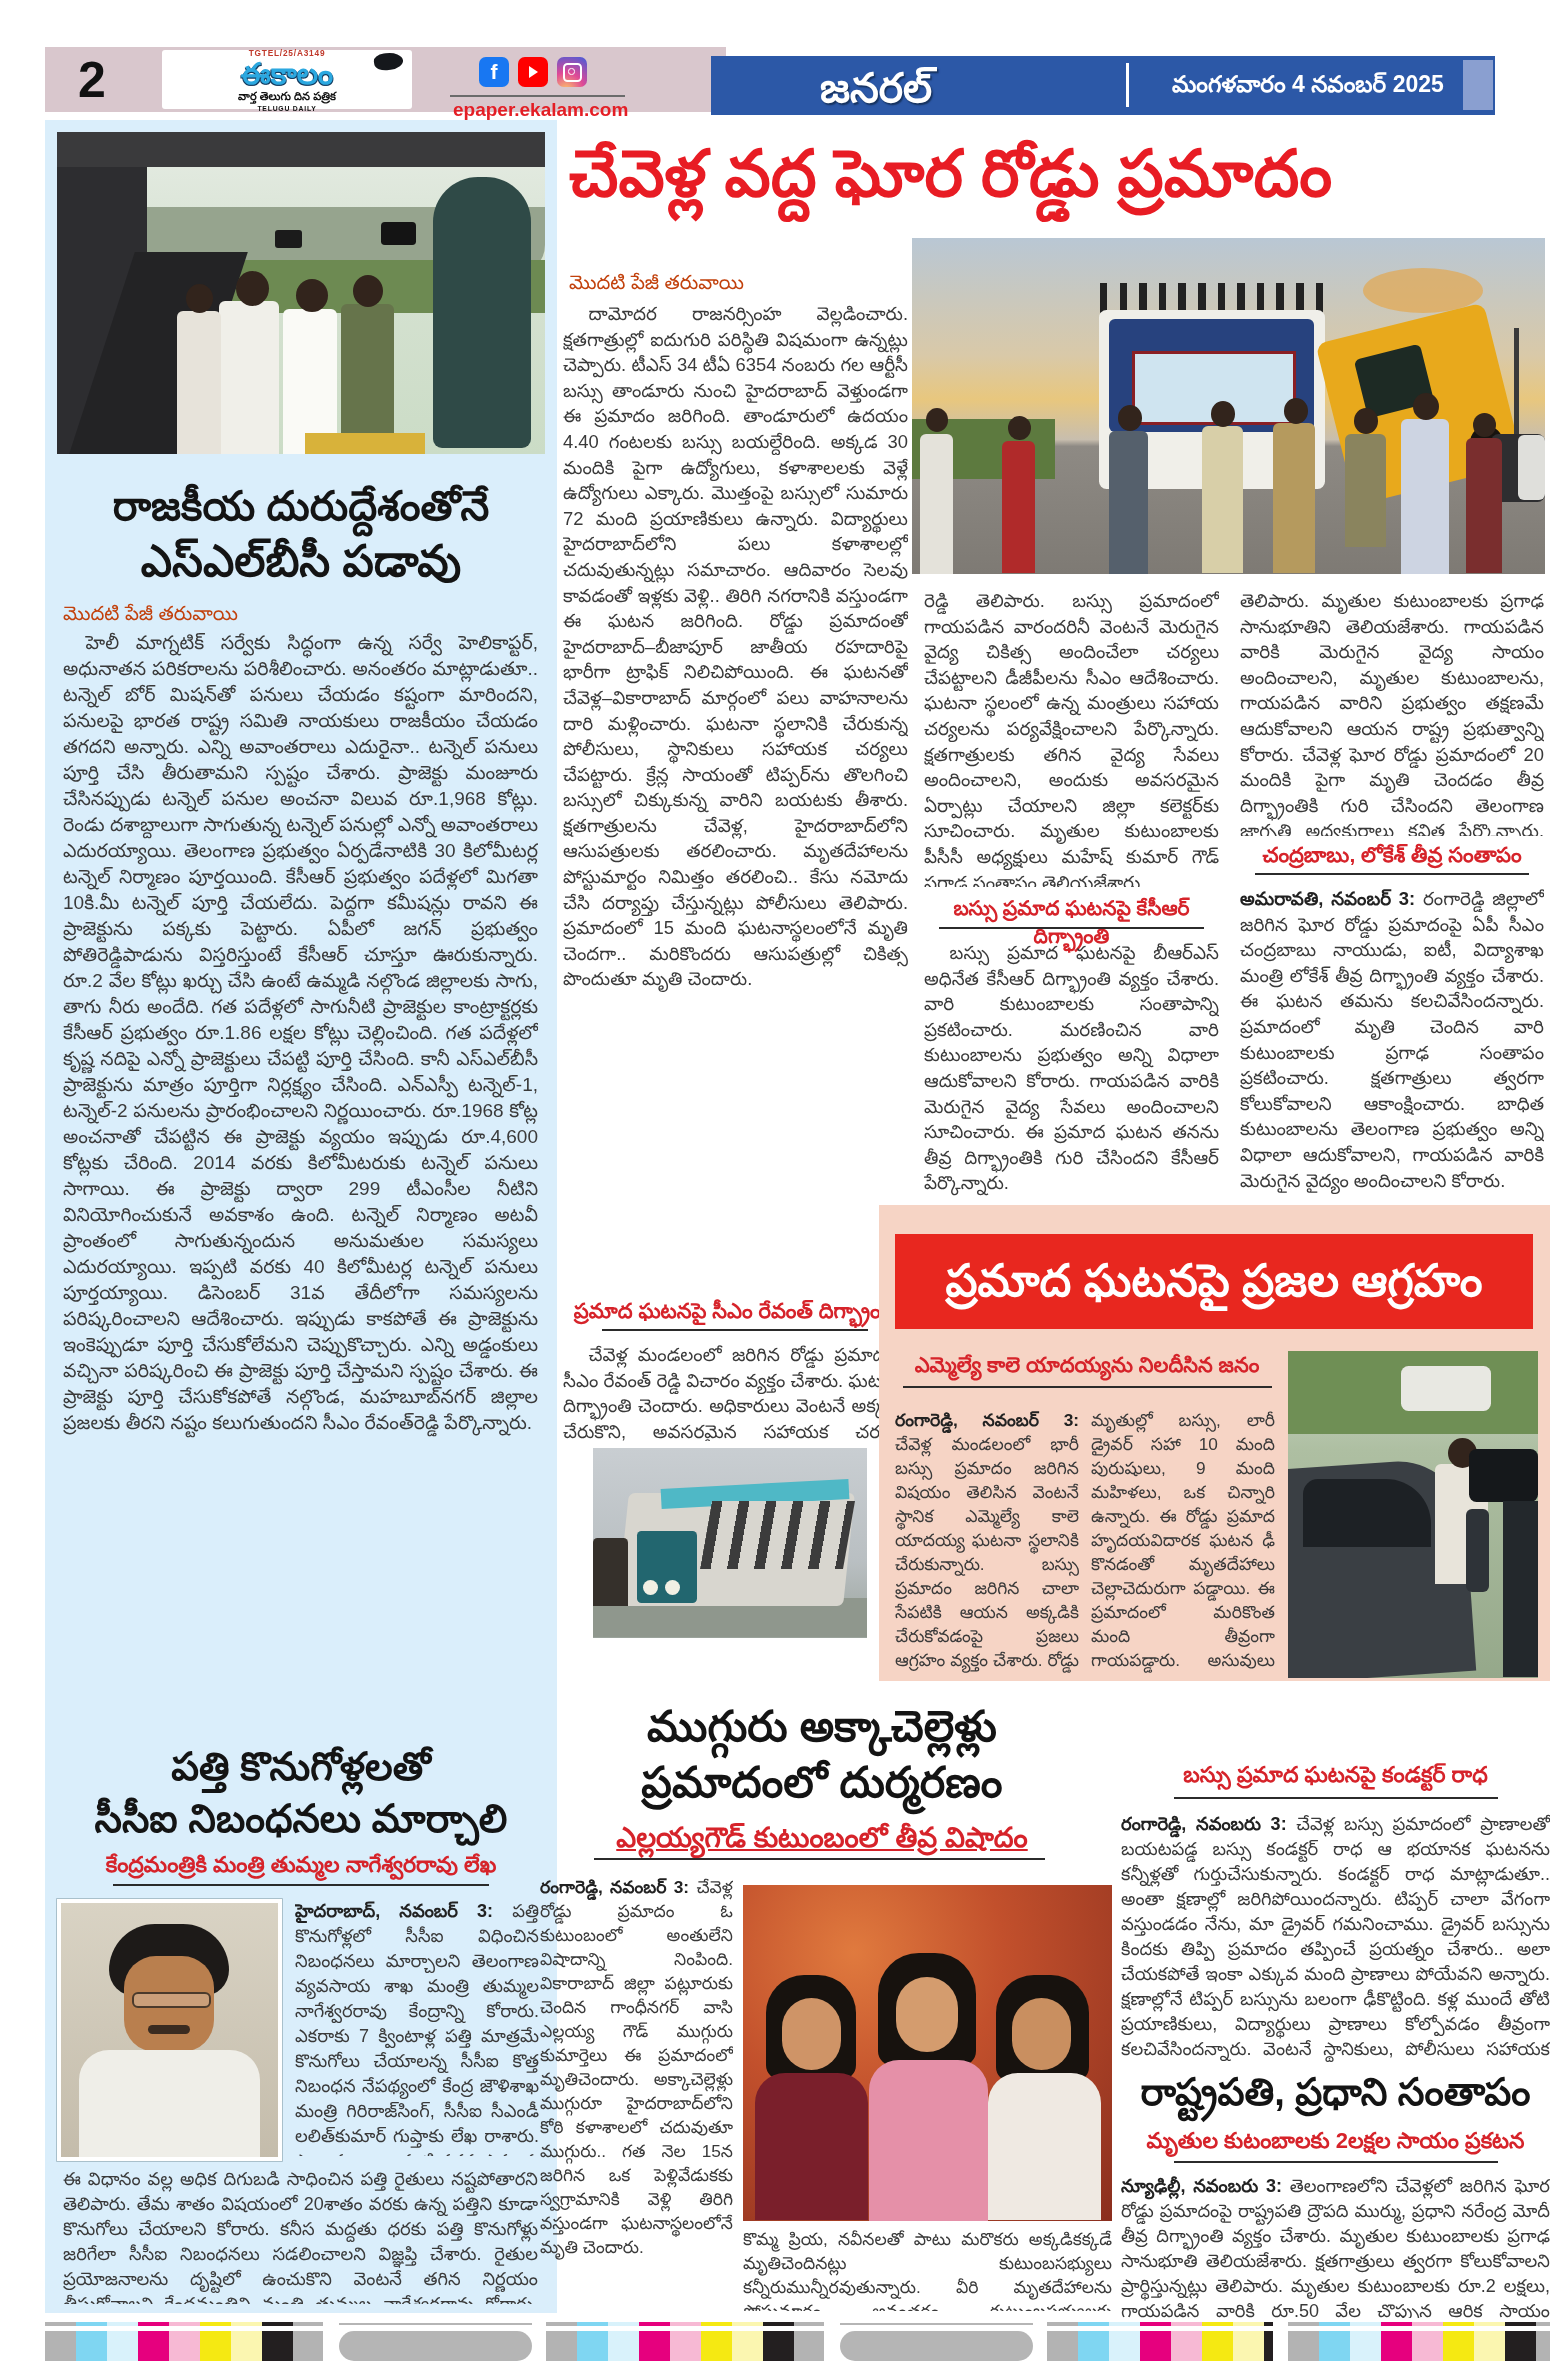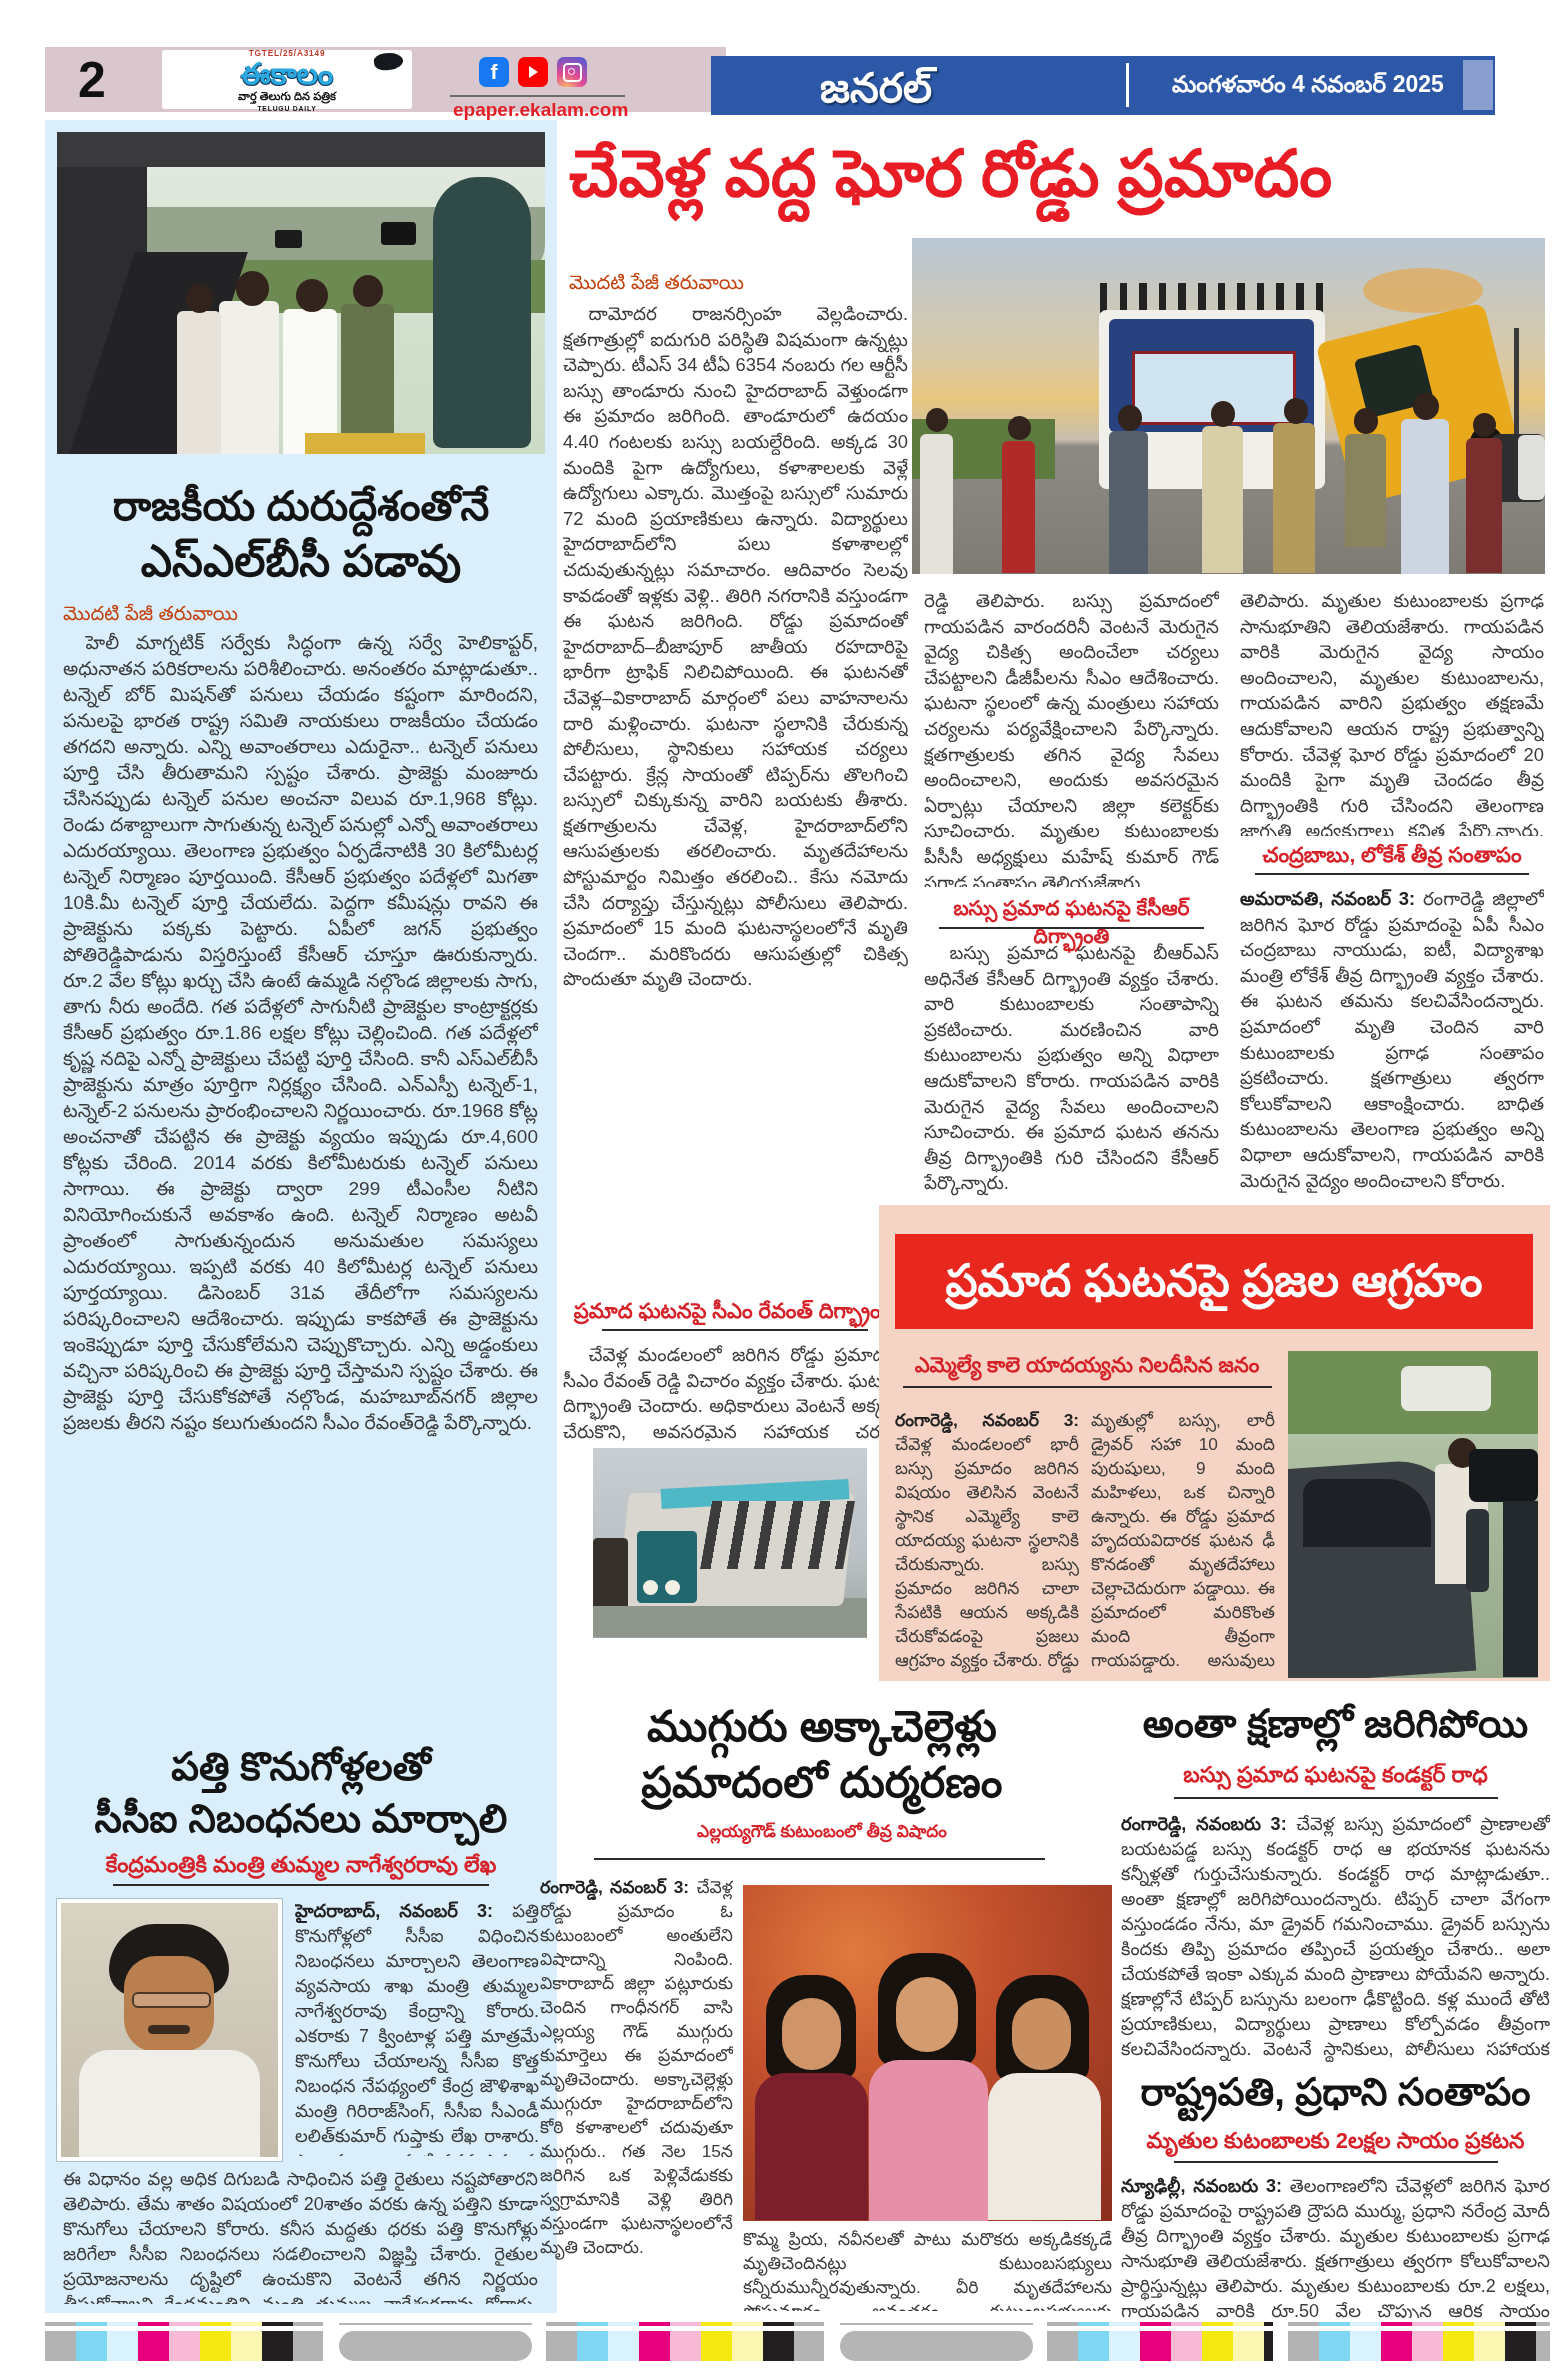--- a/index.html
+++ b/index.html
@@ -205,41 +205,40 @@
     <div class="abs" style="left:15px;top:128px;width:128px;height:68px;background:#1d2125;border-radius:15px 45px 0 0;"></div>
     <div class="sil" style="left:147px;top:113px;width:53px;height:120px;background:#e8e4da;"></div>
     <div class="head" style="left:160px;top:87px;width:29px;height:30px;"></div>
     <div class="abs" style="left:181px;top:98px;width:69px;height:53px;background:#15181b;border-radius:7.5px;"></div>
     <div class="abs" style="left:215px;top:150px;width:35px;height:176px;background:#23282c;"></div>
     <div class="abs" style="left:178px;top:158px;width:22.6px;height:83px;background:#2e3338;border-radius:6px;"></div>
   </div>
 
   <div class="abs bighead" style="left:530px;top:1702px;width:584px;font-size:43px;">ముగ్గురు అక్కాచెల్లెళ్లు</div>
   <div class="abs bighead" style="left:530px;top:1758px;width:584px;font-size:43px;">ప్రమాదంలో దుర్మరణం</div>
-  <div class="abs subred" style="left:530px;top:1822px;width:584px;font-size:17px;">ఎల్లయ్యగౌడ్ కుటుంబంలో తీవ్ర విషాదం</div>
+  <div class="abs subred" style="left:530px;top:1822px;width:584px;font-size:28px;text-decoration:underline;">ఎల్లయ్యగౌడ్ కుటుంబంలో తీవ్ర విషాదం</div>
   <div class="abs rule" style="left:594px;top:1858px;width:451px;"></div>
   <p class="abs jt" style="left:540px;top:1875px;width:193px;height:435px;margin:0;font-size:17.3px;line-height:24px;">
     <b>రంగారెడ్డి, నవంబర్ 3: </b>
     <span>చేవెళ్ల రోడ్డు ప్రమాదం ఓ కుటుంబంలో అంతులేని విషాదాన్ని నింపింది. వికారాబాద్ జిల్లా పట్లూరుకు చెందిన గాంధీనగర్ వాసి ఎల్లయ్య గౌడ్ ముగ్గురు కుమార్తెలు ఈ ప్రమాదంలో మృతిచెందారు. అక్కాచెల్లెళ్లు ముగ్గురూ హైదరాబాద్‌లోని కోఠి కళాశాలలో చదువుతూ ముగ్గురు.. గత నెల 15న జరిగిన ఒక పెళ్లివేడుకకు స్వగ్రామానికి వెళ్లి తిరిగి వస్తుండగా ఘటనాస్థలంలోనే మృతి చెందారు.</span>
   </p>
 
   <div class="abs photo" style="left:743px;top:1885px;width:369px;height:336px;background:radial-gradient(circle at 30% 20%,#e07a3e 0%,#c2502c 40%,#8a2e1e 100%);">
     <div class="abs" style="left:22.6px;top:90px;width:90px;height:105px;background:#17120e;border-radius:38px 38px 15px 15px;"></div>
     <div class="abs" style="left:39px;top:113px;width:59px;height:72px;background:#cf9467;border-radius:30px;"></div>
     <div class="abs" style="left:12px;top:188px;width:113px;height:147px;background:#7a1f2b;border-radius:30px 30px 0 0;"></div>
     <div class="abs" style="left:135px;top:68px;width:98px;height:113px;background:#17120e;border-radius:41px 41px 15px 15px;"></div>
     <div class="abs" style="left:153px;top:92px;width:62px;height:75px;background:#d49c6e;border-radius:32px;"></div>
     <div class="abs" style="left:126px;top:175px;width:119px;height:161px;background:#e590a8;border-radius:30px 30px 0 0;"></div>
     <div class="abs" style="left:253px;top:90px;width:93px;height:107px;background:#17120e;border-radius:38px 38px 15px 15px;"></div>
     <div class="abs" style="left:269px;top:113px;width:59px;height:72px;background:#c98f60;border-radius:30px;"></div>
     <div class="abs" style="left:245px;top:188px;width:113px;height:147px;background:#efe9e2;border-radius:30px 30px 0 0;"></div>
   </div>
   <div class="abs jt" style="left:743px;top:2227px;width:369px;height:84px;font-size:17.3px;line-height:24px;">కొమ్మ ప్రియ, నవీనలతో పాటు మరొకరు అక్కడికక్కడే మృతిచెందినట్లు కుటుంబసభ్యులు కన్నీరుమున్నీరవుతున్నారు. వీరి మృతదేహాలను పోస్టుమార్టం అనంతరం కుటుంబసభ్యులకు అప్పగించారు. ఘటనతో గ్రామంలో విషాదఛాయలు అలుముకున్నాయి.</div>
 
-  <div class="abs bighead" style="left:1121px;top:1702px;width:429px;font-size:39px;">అంతా క్షణాల్లో జరిగిపోయి</div>
   <div class="abs subred" style="left:1121px;top:1762px;width:429px;font-size:22px;">బస్సు ప్రమాద ఘటనపై కండక్టర్ రాధ</div>
   <div class="abs rule" style="left:1174px;top:1797px;width:324px;"></div>
   <p class="abs jt" style="left:1121px;top:1812px;width:429px;height:250px;margin:0;font-size:18px;line-height:25px;">
     <b>రంగారెడ్డి, నవంబరు 3: </b>
     <span>చేవెళ్ల బస్సు ప్రమాదంలో ప్రాణాలతో బయటపడ్డ బస్సు కండక్టర్ రాధ ఆ భయానక ఘటనను కన్నీళ్లతో గుర్తుచేసుకున్నారు. కండక్టర్ రాధ మాట్లాడుతూ.. అంతా క్షణాల్లో జరిగిపోయిందన్నారు. టిప్పర్ చాలా వేగంగా వస్తుండడం నేను, మా డ్రైవర్ గమనించాము. డ్రైవర్ బస్సును కిందకు తిప్పి ప్రమాదం తప్పించే ప్రయత్నం చేశారు.. అలా చేయకపోతే ఇంకా ఎక్కువ మంది ప్రాణాలు పోయేవని అన్నారు. క్షణాల్లోనే టిప్పర్ బస్సును బలంగా ఢీకొట్టింది. కళ్ల ముందే తోటి ప్రయాణికులు, విద్యార్థులు ప్రాణాలు కోల్పోవడం తీవ్రంగా కలచివేసిందన్నారు. వెంటనే స్థానికులు, పోలీసులు సహాయక చర్యలు చేపట్టి క్షతగాత్రులను ఆసుపత్రులకు తరలించారు. ఈ ఘటనపై పోలీసులు దర్యాప్తు చేస్తున్నారు.</span>
   </p>
 
   <div class="abs bighead" style="left:1121px;top:2071px;width:429px;font-size:38px;">రాష్ట్రపతి, ప్రధాని సంతాపం</div>
   <div class="abs subred" style="left:1121px;top:2128px;width:429px;font-size:22px;">మృతుల కుటంబాలకు 2లక్షల సాయం ప్రకటన</div>
   <div class="abs rule" style="left:1174px;top:2161px;width:324px;"></div>

